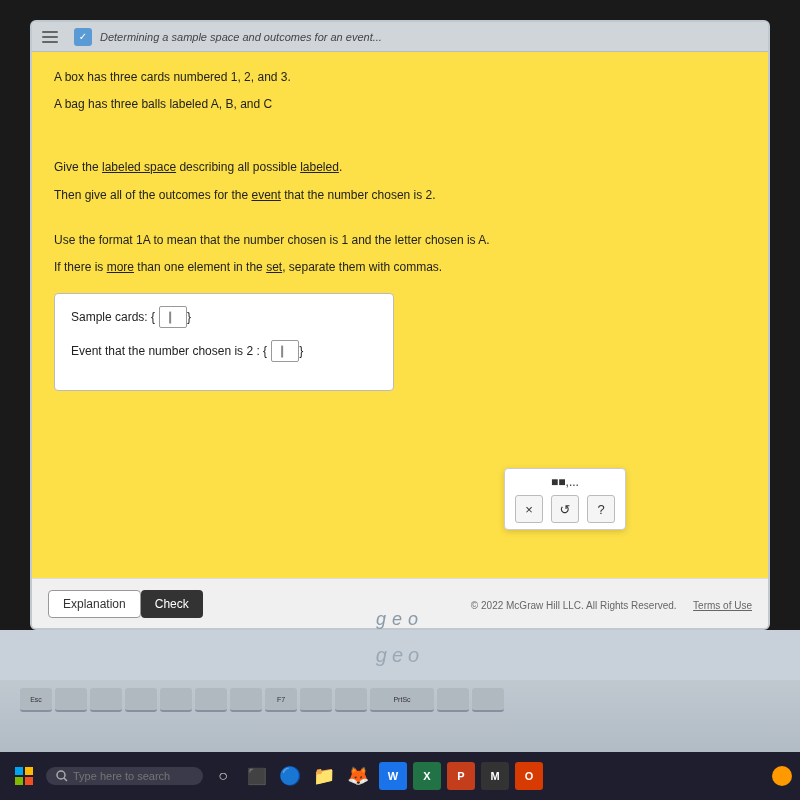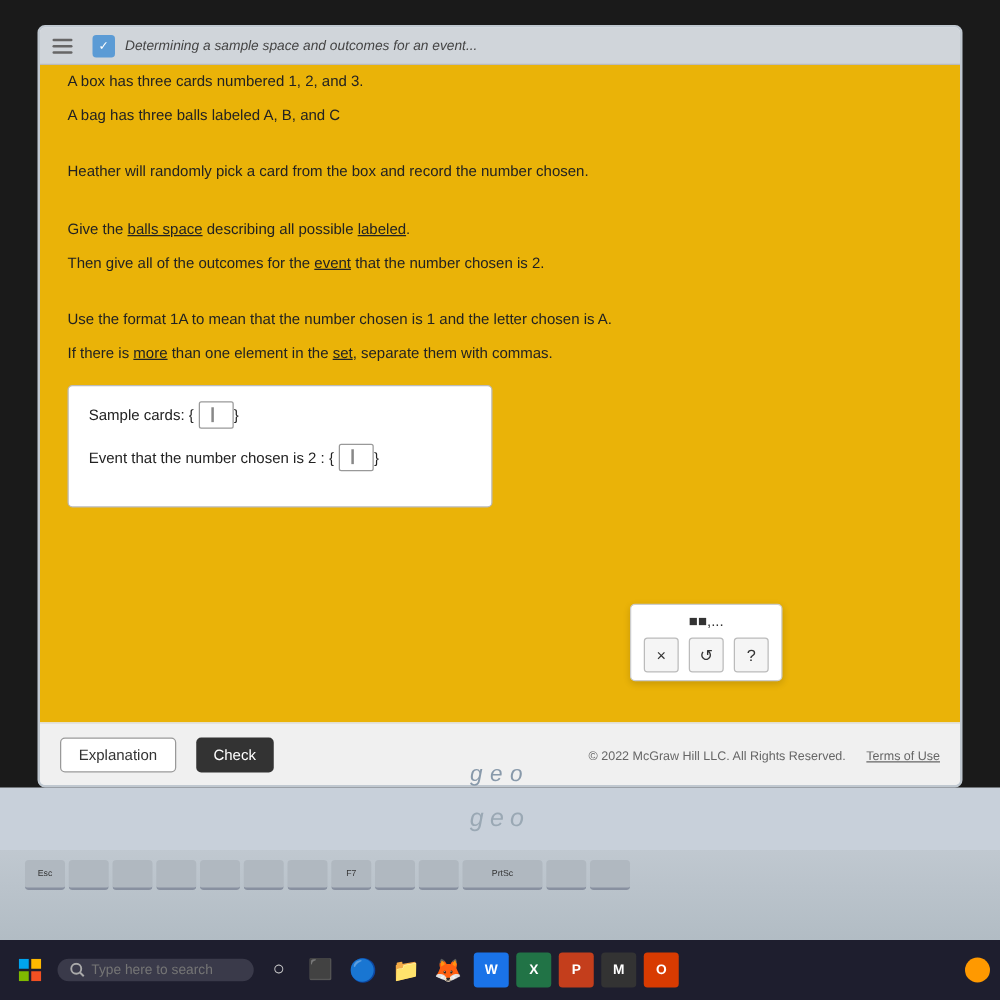--- a/index.html
+++ b/index.html
@@ -108,21 +108,21 @@
       font-size: 13px;
       cursor: pointer;
       display: flex;
       align-items: center;
       justify-content: center;
       color: #333;
     }
 
     .bottom-left-buttons {
       display: flex;
-      gap: 16px;
+      gap: 0;
     }
 
     .btn-explanation {
       padding: 6px 14px;
       border: 1px solid #999;
       background: #fff;
       border-radius: 4px;
       font-size: 12px;
       cursor: pointer;
       color: #333;
@@ -235,22 +235,22 @@
       font-size: 10px;
     }
 
     .page-header-title {
       font-size: 11px;
       color: #444;
       font-style: italic;
     }
 
     .main-content {
-      padding: 4px 22px;
-      background: #eab308;
+      padding: 16px 22px;
+      background: #fde047;
       height: calc(100% - 80px);
     }
 
     .bottom-action-bar {
       height: 50px;
       background: #f0f0f0;
       border-top: 1px solid #ddd;
       display: flex;
       align-items: center;
       padding: 0 16px;
@@ -273,24 +273,23 @@
     <div class="checkmark-badge">✓</div>
     <span class="page-header-title">Determining a sample space and outcomes for an event...</span>
   </div>
 
   <div class="main-content">
 
     
     <p class="question-text">A box has three cards numbered 1, 2, and 3.</p>
     <p class="question-text">A bag has three balls labeled A, B, and C</p>
     <br>
-    <p class="question-text">Heather will randomly pick a card from the box and record the number chosen.</p>
     <br>
     <p class="question-text">
-      Give the <span class="underline">balls space</span> describing all possible <span class="underline">labeled</span>.
+      Give the <span class="underline">labeled space</span> describing all possible <span class="underline">labeled</span>.
     </p>
     <p class="question-text">
       Then give all of the outcomes for the <span class="underline">event</span> that the number chosen is 2.
     </p>
     <br>
     <p class="question-text">Use the format 1A to mean that the number chosen is 1 and the letter chosen is A.</p>
     <p class="question-text">
       If there is <span class="underline">more</span> than one element in the <span class="underline">set</span>, separate them with commas.
     </p>
 

